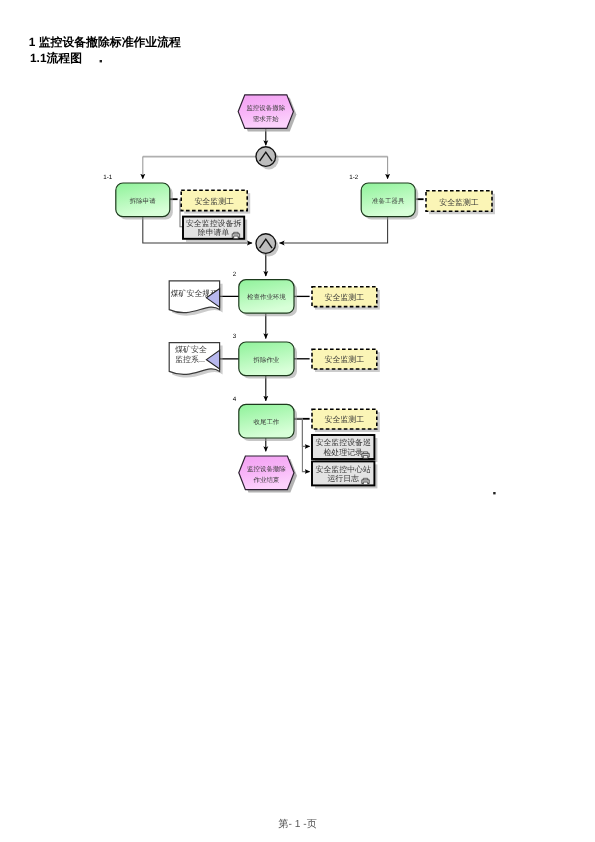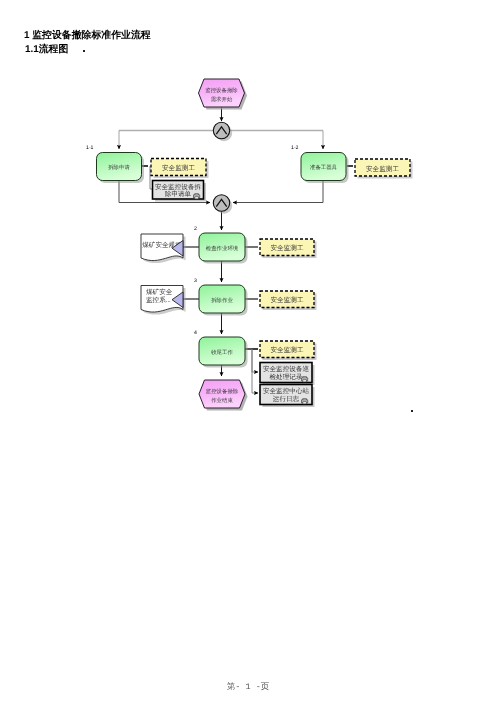--- a/index.html
+++ b/index.html
@@ -17,21 +17,21 @@
   #svgwrap{position:absolute;left:0;top:0;width:496px;height:702px;}
   text{font-family:"Liberation Serif",serif;}
   .nt{font-size:5.4px;fill:#3a3a3a;text-anchor:middle;}
   .rt{font-size:6.6px;fill:#333;text-anchor:middle;}
   .gt{font-size:6.6px;fill:#333;text-anchor:middle;}
   .dt{font-size:6.6px;fill:#333;text-anchor:middle;}
   .dt2{font-size:6.6px;fill:#333;text-anchor:start;}
   .num{font-size:5.2px;fill:#000;text-anchor:start;font-family:"Liberation Sans",sans-serif;}
 
   .footer{position:absolute;left:0;top:681px;width:496px;text-align:center;
-          font-family:Liberation Mono, monospace;font-size:8.5px;color:#555;}
+          font-family:Liberation Sans, sans-serif;font-size:8.5px;color:#555;}
 </style>
 </head>
 <body>
 
 <div id="page">
   <div class="heading1">1  监控设备撤除标准作业流程</div>
   <div class="heading2">1.1流程图</div>
   <div class="dot" style="left:83px;top:50px;"></div>
   <div class="dot" style="left:411px;top:410px;"></div>
   <svg id="svgwrap" viewBox="0 0 496 702" width="496" height="702">

